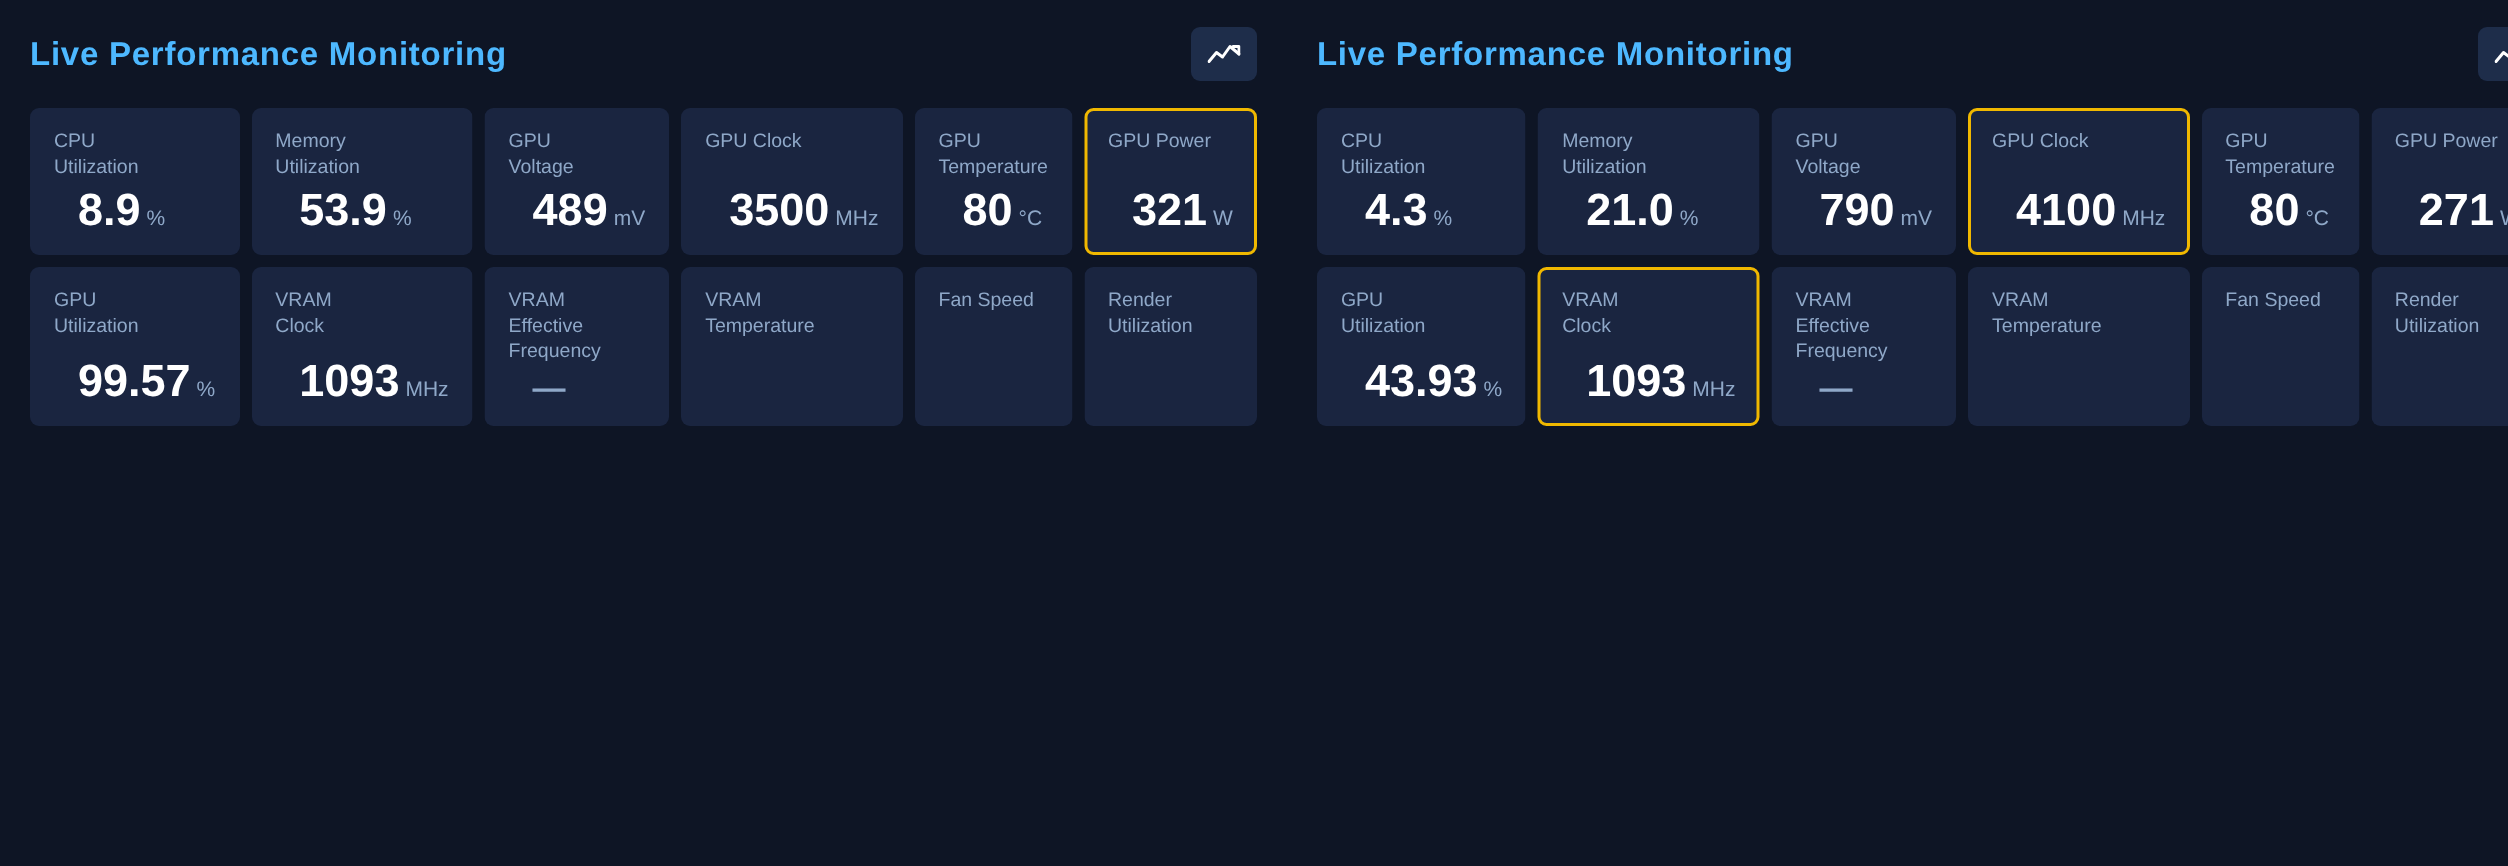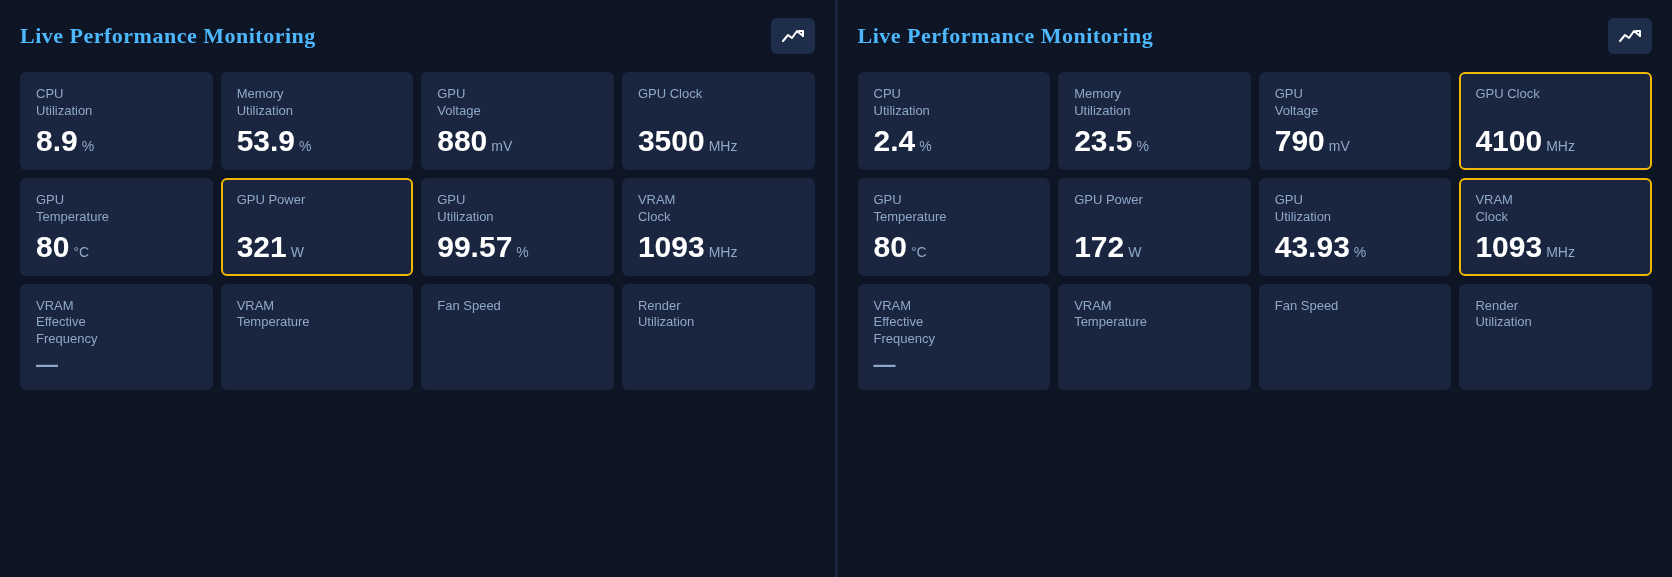--- a/index.html
+++ b/index.html
@@ -31,21 +31,20 @@
       align-items: center;
       justify-content: space-between;
       margin-bottom: 18px;
     }
 
     .panel-title {
       color: #4db8ff;
       font-size: 22px;
       font-weight: 700;
       letter-spacing: 0.5px;
-      font-family: Liberation Serif, serif;
     }
 
     .chart-icon-btn {
       background-color: #1e2d4a;
       border: none;
       border-radius: 6px;
       width: 44px;
       height: 36px;
       display: flex;
       align-items: center;
@@ -53,21 +52,21 @@
       cursor: pointer;
     }
 
     .chart-icon-btn svg {
       width: 22px;
       height: 18px;
     }
 
     .metrics-grid {
       display: grid;
-      grid-template-columns: repeat(4, 1fr);
+      grid-template-columns: repeat(6, 1fr);
       gap: 8px;
     }
 
     .metric-card {
       background-color: #1a2540;
       border-radius: 6px;
       padding: 12px 14px;
       min-height: 90px;
       display: flex;
       flex-direction: column;
@@ -85,20 +84,21 @@
       font-size: 13px;
       line-height: 1.3;
       font-weight: 400;
     }
 
     .metric-value-row {
       display: flex;
       align-items: baseline;
       gap: 4px;
       margin-top: 6px;
+      margin-left: 16px;
     }
 
     .metric-value {
       color: #ffffff;
       font-size: 30px;
       font-weight: 700;
       line-height: 1;
     }
 
     .metric-unit {
@@ -140,21 +140,21 @@
       <div class="metric-card">
         <div class="metric-label">Memory<br>Utilization</div>
         <div class="metric-value-row">
           <span class="metric-value">53.9</span>
           <span class="metric-unit">%</span>
         </div>
       </div>
       <div class="metric-card">
         <div class="metric-label">GPU<br>Voltage</div>
         <div class="metric-value-row">
-          <span class="metric-value">880</span>
+          <span class="metric-value">489</span>
           <span class="metric-unit">mV</span>
         </div>
       </div>
       <div class="metric-card">
         <div class="metric-label">GPU Clock</div>
         <div class="metric-value-row">
           <span class="metric-value">3500</span>
           <span class="metric-unit">MHz</span>
         </div>
       </div>
@@ -213,28 +213,28 @@
       <svg viewBox="0 0 22 18" fill="none" xmlns="http://www.w3.org/2000/svg">
         <polyline points="1,14 6,8 10,11 15,4 21,9" stroke="white" stroke-width="2" fill="none" stroke-linejoin="round" stroke-linecap="round"></polyline>
         <polyline points="17,4 21,4 21,9" stroke="white" stroke-width="2" fill="none" stroke-linejoin="round" stroke-linecap="round"></polyline>
       </svg>
     </button>
   </div>
   <div class="metrics-grid" id="grid-right">
       <div class="metric-card">
         <div class="metric-label">CPU<br>Utilization</div>
         <div class="metric-value-row">
-          <span class="metric-value">2.4</span>
+          <span class="metric-value">4.3</span>
           <span class="metric-unit">%</span>
         </div>
       </div>
       <div class="metric-card">
         <div class="metric-label">Memory<br>Utilization</div>
         <div class="metric-value-row">
-          <span class="metric-value">23.5</span>
+          <span class="metric-value">21.0</span>
           <span class="metric-unit">%</span>
         </div>
       </div>
       <div class="metric-card">
         <div class="metric-label">GPU<br>Voltage</div>
         <div class="metric-value-row">
           <span class="metric-value">790</span>
           <span class="metric-unit">mV</span>
         </div>
       </div>
@@ -248,21 +248,21 @@
       <div class="metric-card">
         <div class="metric-label">GPU<br>Temperature</div>
         <div class="metric-value-row">
           <span class="metric-value">80</span>
           <span class="metric-unit">°C</span>
         </div>
       </div>
       <div class="metric-card">
         <div class="metric-label">GPU Power</div>
         <div class="metric-value-row">
-          <span class="metric-value">172</span>
+          <span class="metric-value">271</span>
           <span class="metric-unit">W</span>
         </div>
       </div>
       <div class="metric-card">
         <div class="metric-label">GPU<br>Utilization</div>
         <div class="metric-value-row">
           <span class="metric-value">43.93</span>
           <span class="metric-unit">%</span>
         </div>
       </div>

